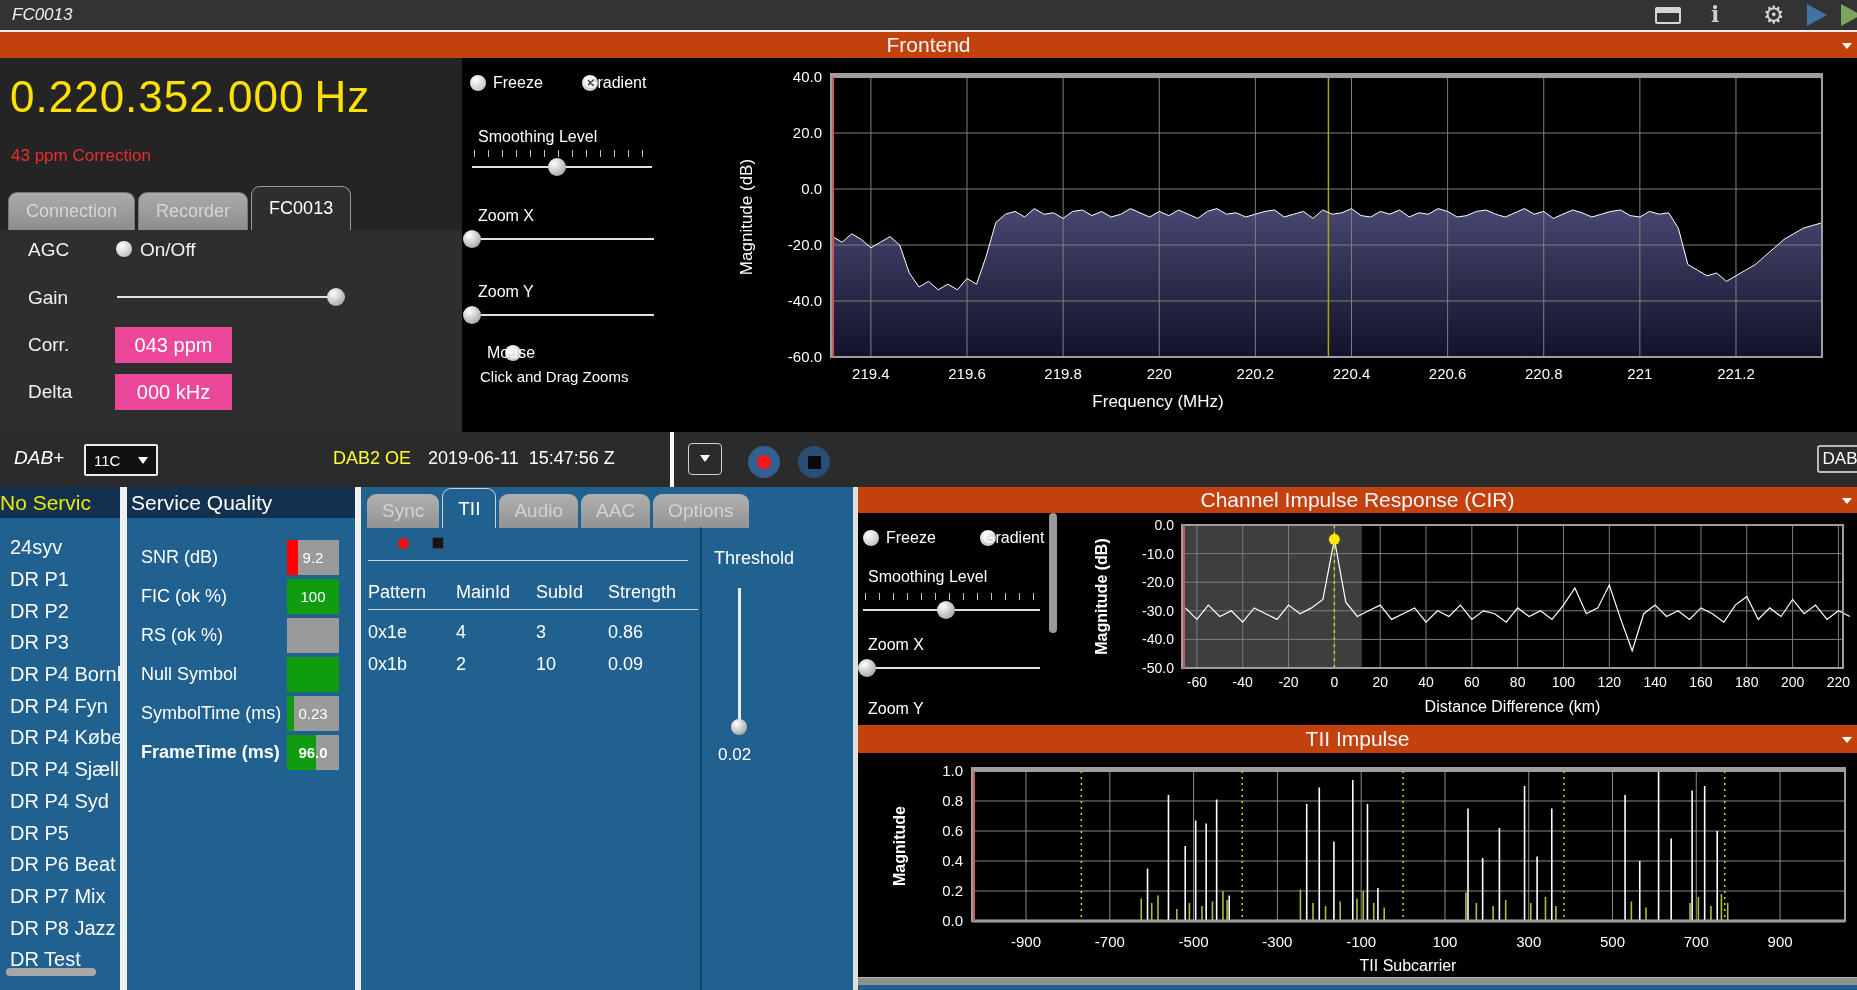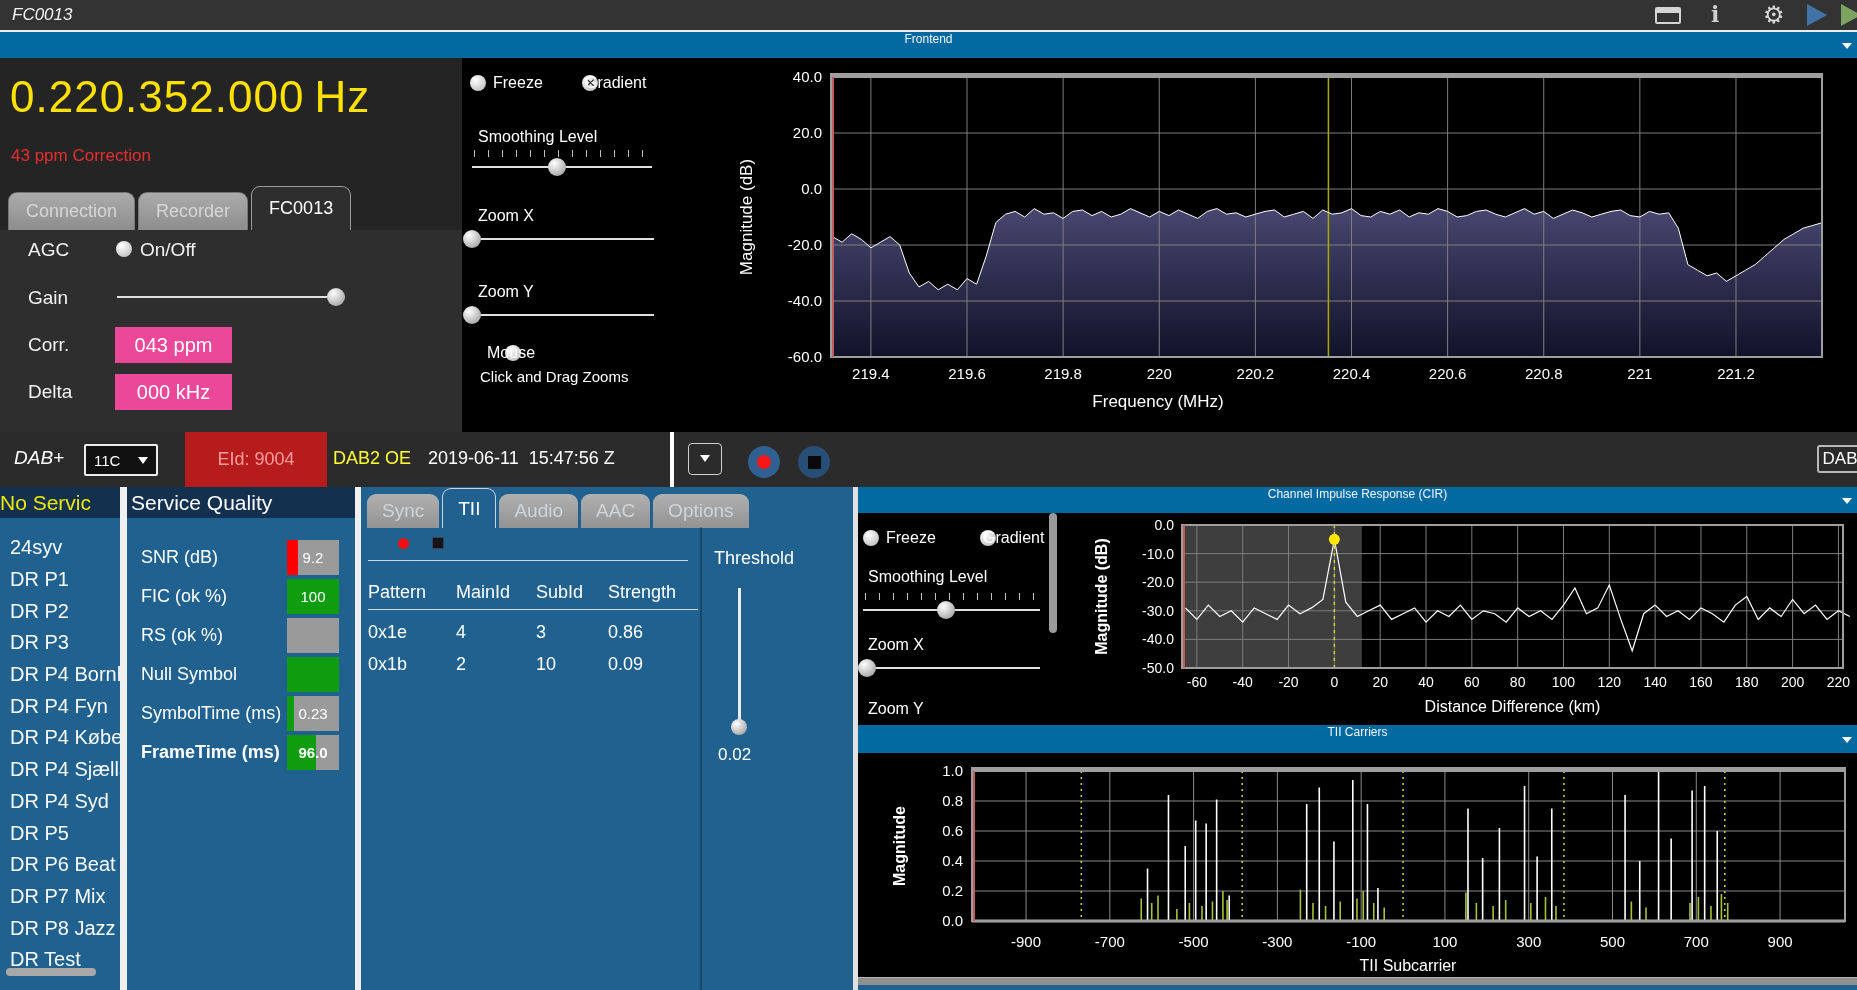--- a/index.html
+++ b/index.html
@@ -15,21 +15,21 @@
 .ic-window::before{content:"";position:absolute;left:0;top:0;width:100%;height:4px;background:#d5d5d5}
 .ic-info{position:absolute;left:84px;top:1px;font-family:"DejaVu Serif",serif;font-weight:bold;font-size:22px;color:#cfcfcf}
 .ic-info::before{content:"i"}
 .ic-gear{position:absolute;left:136px;top:1px;font-size:24px;color:#d5d5d5}
 .ic-gear::before{content:"\2699"}
 .ic-play{position:absolute;width:0;height:0;border-top:11px solid transparent;border-bottom:11px solid transparent}
 .ic-play.blue{left:180px;top:4px;border-left:20px solid #4273a8}
 .ic-play.green{left:214px;top:4px;border-left:20px solid #7ca35f}
 .topline{left:0;top:30px;width:1857px;height:2px;background:#ececec}
 
-.hdr{background:#0369a1;color:#f2f6fa;display:flex;justify-content:center;font-size:12px}
+.hdr{background:#c2410c;color:#f2f6fa;display:flex;align-items:center;justify-content:center;font-size:21px}
 .hdr-arrow{position:absolute;right:5px;top:50%;margin-top:-2px;width:0;height:0;
   border-left:5px solid transparent;border-right:5px solid transparent;border-top:6px solid #fff}
 
 .tuner{left:0;top:58px;width:462px;height:374px;background:#242424}
 .freq{position:absolute;left:10px;top:14px;font-size:44px;color:#ffe100;letter-spacing:1px;white-space:nowrap}
 .freq .unit{margin-left:10px}
 .corrtext{position:absolute;left:11px;top:88px;font-size:17px;color:#e92e2e}
 .tabcontent{position:absolute;left:0;top:172px;width:462px;height:202px;background:#2e2e2e}
 .ftabs{position:absolute;left:8px;top:128px;height:44px;display:flex;align-items:flex-end}
 .ftab{background:linear-gradient(#ababab,#8d8d8d);color:#d6d6d6;font-size:18px;padding:0 17px;height:38px;
@@ -232,23 +232,20 @@
       <text x="207" y="304" font-size="15" text-anchor="end" fill="#fff">-60.0</text>
       <text x="543" y="349" font-size="17" text-anchor="middle" fill="#fff">Frequency (MHz)</text>
       <text x="137" y="159" font-size="17" text-anchor="middle" fill="#fff" transform="rotate(-90 137 159)">Magnitude (dB)</text>
     </svg>
 
   <div class="recbar abs">
     <span class="mode">DAB+</span>
     <div class="dd">
       <span>11C</span>
       <span class="caret"></span>
-    </div>
-    <div class="eidbox">
-      <span>EId: 9004</span>
     </div>
     <span class="ens">DAB2 OE</span>
     <span class="tstamp">2019-06-11  15:47:56 Z</span>
     <div class="vsep" style="left:670px"></div>
     <div class="ddbtn">
       <span class="caret" style="margin-top:4px"></span>
     </div>
     <div class="cbtn rec">
         <i></i>
       </div>
@@ -444,21 +441,21 @@
             <text x="107" y="45.599999999999994" font-size="14" text-anchor="end" fill="#fff">-10.0</text>
             <text x="107" y="74.2" font-size="14" text-anchor="end" fill="#fff">-20.0</text>
             <text x="107" y="102.8" font-size="14" text-anchor="end" fill="#fff">-30.0</text>
             <text x="107" y="131.4" font-size="14" text-anchor="end" fill="#fff">-40.0</text>
             <text x="107" y="160" font-size="14" text-anchor="end" fill="#fff">-50.0</text>
             <text x="445.5" y="199" font-size="16" text-anchor="middle" fill="#fff">Distance Difference (km)</text>
             <text x="40" y="83.5" font-size="16" text-anchor="middle" fill="#fff" transform="rotate(-90 40 83.5)" font-weight="bold">Magnitude (dB)</text>
           </svg>
       </div>
       <div class="hdr" style="position:absolute;left:0;top:238px;width:999px;height:28px">
-        <span>TII Carriers</span>
+        <span>TII Impulse</span>
         <span class="hdr-arrow"></span>
       </div>
       <svg id="svg-tii" class="abs" style="left:0;top:266px" width="999" height="224" viewBox="0 0 999 224">
           <line x1="168.03886756238003" y1="18" x2="168.03886756238003" y2="168" stroke="#8a8a8a" stroke-width="1"></line>
           <line x1="251.8200575815739" y1="18" x2="251.8200575815739" y2="168" stroke="#8a8a8a" stroke-width="1"></line>
           <line x1="335.60124760076775" y1="18" x2="335.60124760076775" y2="168" stroke="#8a8a8a" stroke-width="1"></line>
           <line x1="419.3824376199616" y1="18" x2="419.3824376199616" y2="168" stroke="#8a8a8a" stroke-width="1"></line>
           <line x1="503.1636276391555" y1="18" x2="503.1636276391555" y2="168" stroke="#8a8a8a" stroke-width="1"></line>
           <line x1="586.9448176583494" y1="18" x2="586.9448176583494" y2="168" stroke="#8a8a8a" stroke-width="1"></line>
           <line x1="670.7260076775432" y1="18" x2="670.7260076775432" y2="168" stroke="#8a8a8a" stroke-width="1"></line>

